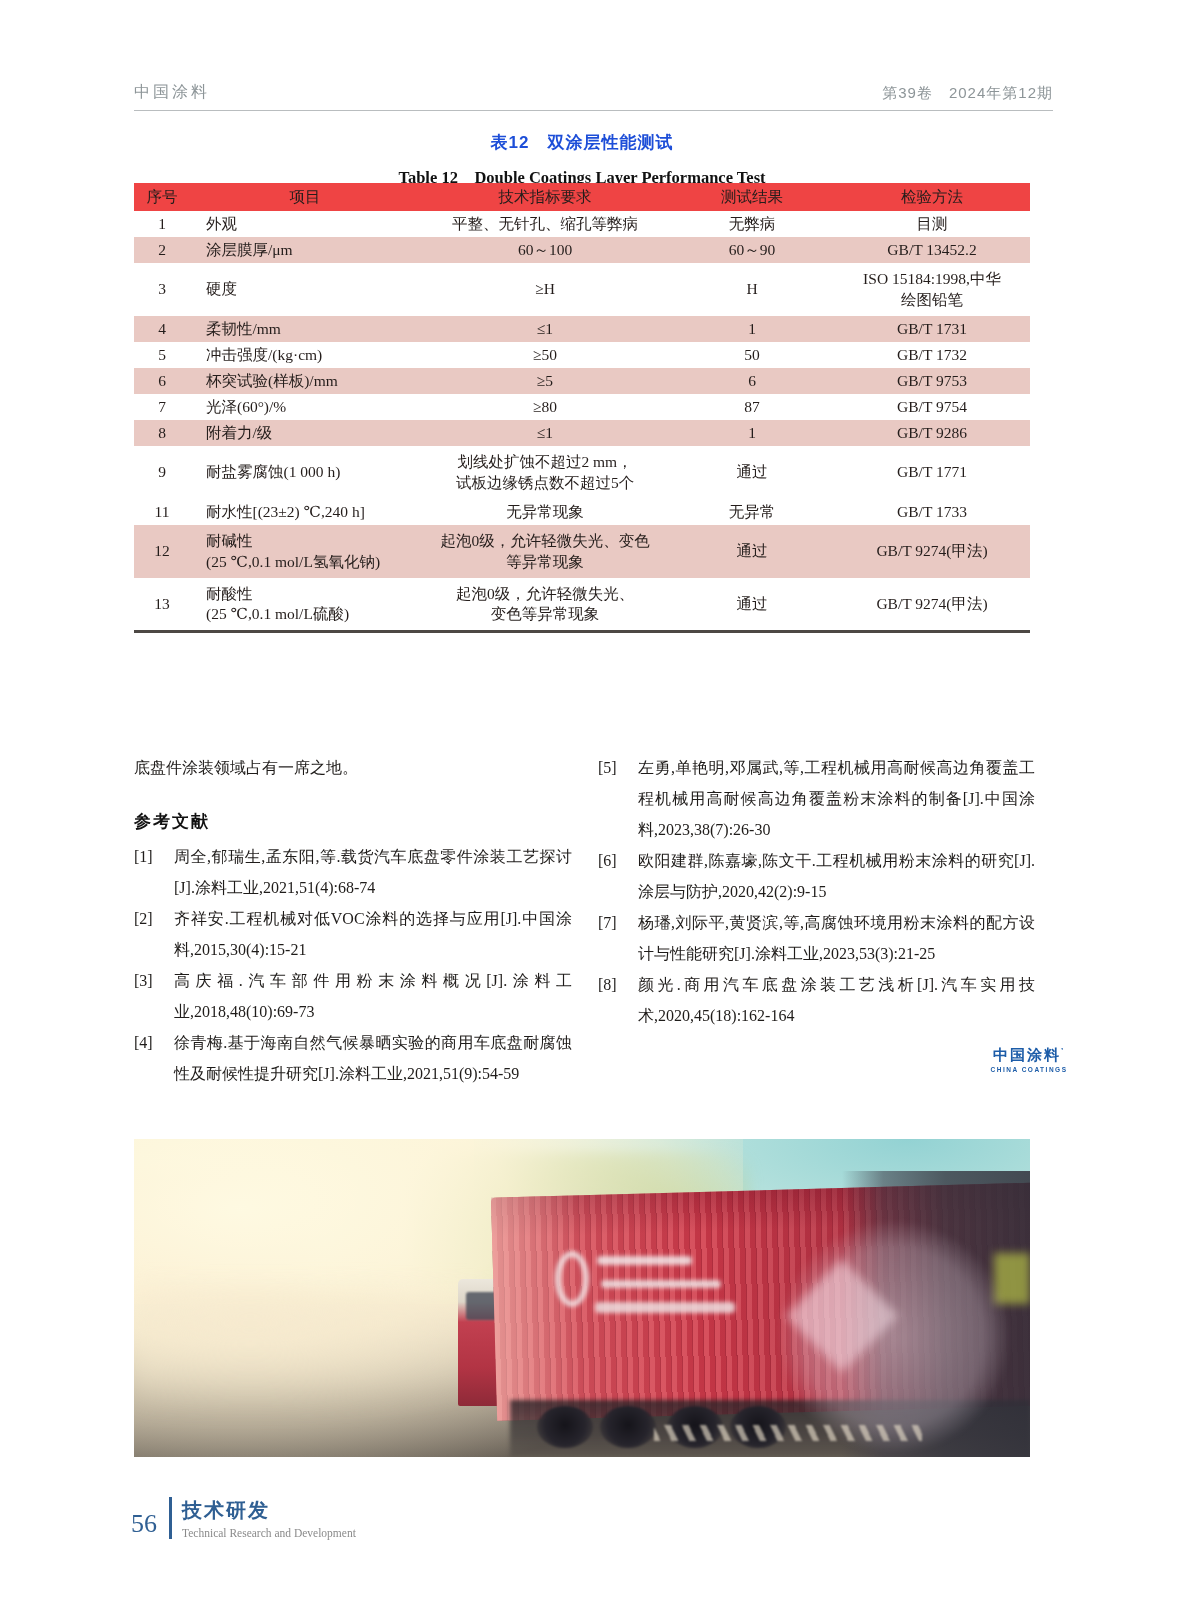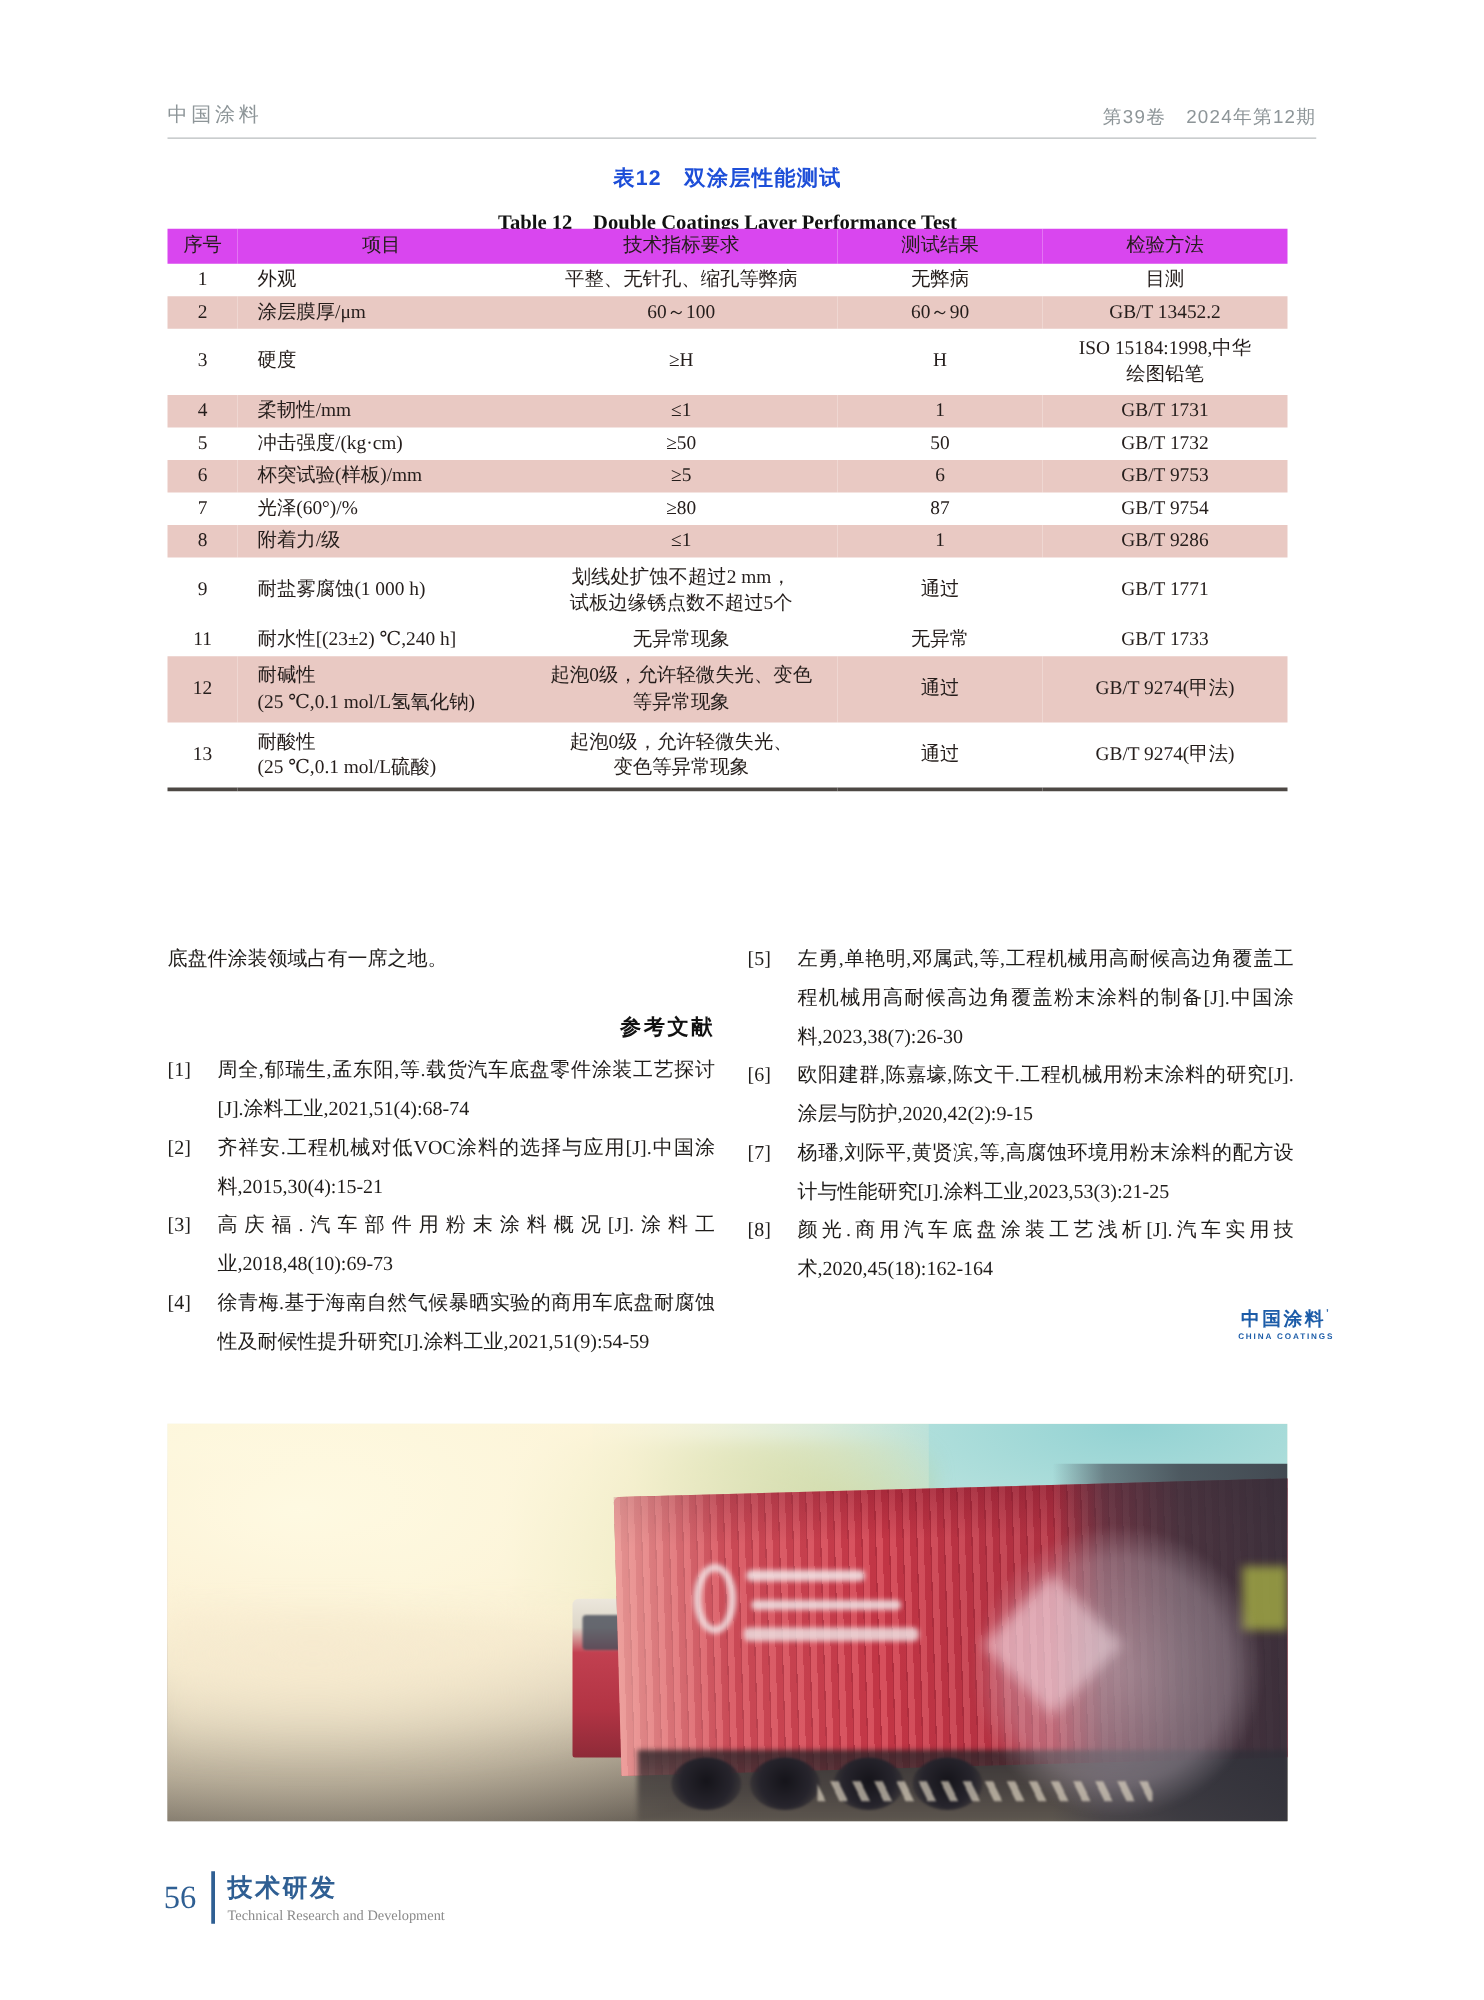--- a/index.html
+++ b/index.html
@@ -17,35 +17,35 @@
 
   
   .tbl-title-cn { position:absolute; left:134px; top:131px; width:896px; text-align:center;
     font-family:"Liberation Sans","DejaVu Sans",sans-serif; font-weight:bold; font-size:17px; color:#1d4ed8; letter-spacing:1px; }
   .tbl-title-en { position:absolute; left:134px; top:167px; width:896px; text-align:center;
     font-weight:bold; font-size:16.5px; color:#111; }
 
   
   table.perf { position:absolute; left:134px; top:183px; width:896px; border-collapse:collapse; table-layout:fixed;
     font-size:15.5px; line-height:1.3; border-bottom:3px solid #4d4844; }
-  table.perf th { font-weight:normal; color:#241d1b; background:#d946ef; height:28px; text-align:center; }
+  table.perf th { font-weight:normal; color:#241d1b; background:#ef4444; height:28px; text-align:center; }
   table.perf td { color:#241d1b; text-align:center; padding:2px 4px; white-space:pre-line; }
   table.perf tr { height:26px; }
   table.perf tr.tall { height:53px; }
   table.perf tbody tr.shaded td { background:#e9c9c3; }
   table.perf td.col-item { text-align:left; padding-left:16px; }
   table.perf th.h-item { text-align:center; }
   .c-no { width:56px; } .c-item { width:230px; } .c-req { width:250px; } .c-res { width:164px; } .c-met { width:196px; }
 
   
   .bodycols { position:absolute; left:134px; top:752px; width:900px; }
   .col-left { position:absolute; left:0; top:0; width:438px; }
   .col-right { position:absolute; left:464px; top:0; width:437px; }
   .closing { font-size:16px; line-height:32px; text-align:justify; }
-  .ref-heading { margin-top:26px; margin-bottom:8px; text-align:right;
+  .ref-heading { margin-top:26px; margin-bottom:8px; text-align:left;
     font-family:"Liberation Sans","DejaVu Sans",sans-serif; font-weight:bold; font-size:17px; color:#111; letter-spacing:2px; }
   .ref { display:flex; font-size:16px; line-height:31px; }
   .ref-num { width:40px; flex-shrink:0; }
   .ref-text { flex:1; text-align:justify; }
 
   
   .brand { position:absolute; left:984px; top:1046px; width:90px; text-align:center; }
   .brand .cn { font-family:"Liberation Sans","DejaVu Sans",sans-serif; font-weight:bold; font-size:15px;
     color:#1c5ca8; letter-spacing:2px; white-space:nowrap;text-align:center; }
   .brand .tm { font-size:8px; vertical-align:top; color:#1c5ca8; }
@@ -91,21 +91,21 @@
   .ph-flare-d { left:74.5%; top:43%; width:80px; height:80px; transform:rotate(45deg); filter:blur(5px);
     background:rgba(250,228,236,0.5); }
   .ph-under { left:42%; top:82%; width:58%; height:18%;
     background:linear-gradient(180deg, rgba(40,36,40,0.82) 0%, rgba(48,44,46,0.6) 60%, rgba(60,56,54,0.3) 100%); filter:blur(2px); }
   .ph-wheel { top:84%; width:56px; height:42px; border-radius:50%; background:radial-gradient(circle at 50% 45%, #15141a 0%, #26242c 55%, rgba(40,38,46,0.4) 80%, rgba(40,38,46,0) 100%); filter:blur(1px); }
   .w1 { left:45%; } .w2 { left:52%; } .w3 { left:59.5%; } .w4 { left:66.5%; }
   .ph-dashes { left:58%; top:90%; width:30%; height:5%; opacity:0.8;
     background:repeating-linear-gradient(65deg, rgba(230,220,200,0.8) 0 6px, rgba(60,55,55,0) 6px 16px); filter:blur(1px); }
 
   
-  .footer { position:absolute; left:131px; top:1497px; display:flex; align-items:flex-start; }
+  .footer { position:absolute; left:131px; top:1497px; display:flex; align-items:flex-end; }
   .footer .pnum { font-size:26px; color:#2f5f93; margin-right:12px; margin-top:6px; }
   .footer .vbar { width:3px; height:42px; background:#2f5f93; margin-right:10px; }
   .footer .sec-cn { font-family:"Liberation Sans","DejaVu Sans",sans-serif; font-weight:bold; font-size:20px; color:#2f5f93; letter-spacing:2px; }
   .footer .sec-en { font-size:11.5px; color:#8a8a8a; margin-top:3px; }
 </style>
 </head>
 <body>
 
 <div class="page">
 

